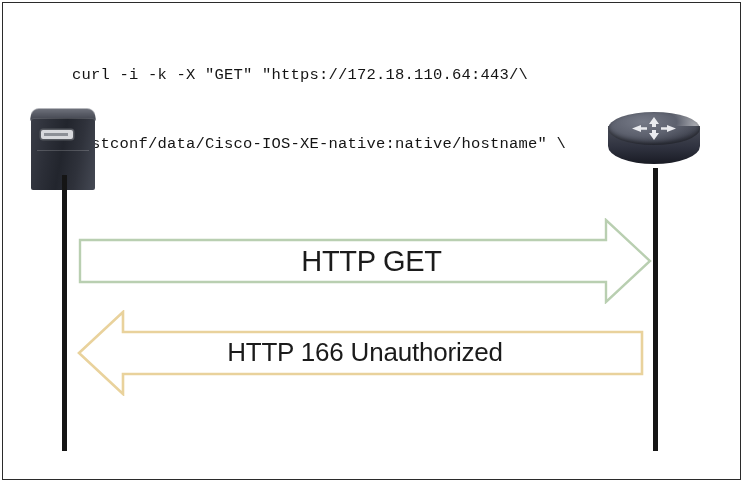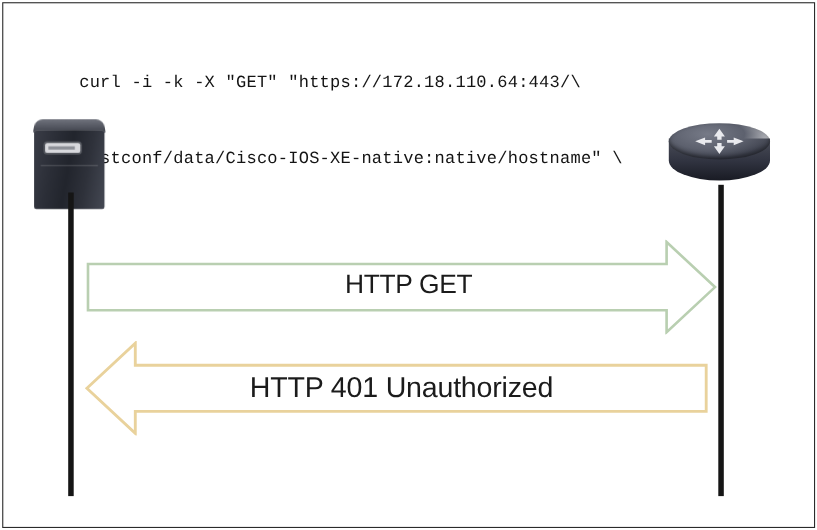--- a/index.html
+++ b/index.html
@@ -171,21 +171,21 @@
     color: #1b1b1b;
     font-family: "Liberation Sans", sans-serif;
     font-weight: 400;
     white-space: nowrap;
   }
   .label-get {
     left: 0;
     top: 245px;
     width: 743px;
     text-align: center;
-    font-size: 24px;
+    font-size: 29px;
     letter-spacing: -0.3px;
   }
   .label-401 {
     left: 0;
     top: 337px;
     width: 730px;
     text-align: center;
     font-size: 26px;
     letter-spacing: -0.2px;
   }
@@ -230,15 +230,15 @@
   <div class="lifeline lifeline-right"></div>
 
   <svg class="arrow-svg arrow-get" width="576" height="86" viewBox="0 0 576 86">
     <polygon points="2,22 528,22 528,2 572,43 528,84 528,64 2,64" fill="#ffffff" stroke="#b9cfb1" stroke-width="2.4" stroke-linejoin="miter"></polygon>
   </svg>
   <div class="arrow-label label-get">HTTP GET</div>
 
   <svg class="arrow-svg arrow-401" width="570" height="86" viewBox="0 0 570 86">
     <polygon points="3,43 47,2 47,22 566,22 566,64 47,64 47,84" fill="#ffffff" stroke="#e9d29c" stroke-width="2.6" stroke-linejoin="miter"></polygon>
   </svg>
-  <div class="arrow-label label-401">HTTP 401 Unauthorized</div>
+  <div class="arrow-label label-401">HTTP 166 Unauthorized</div>
 
 </div>
 
 </body></html>

